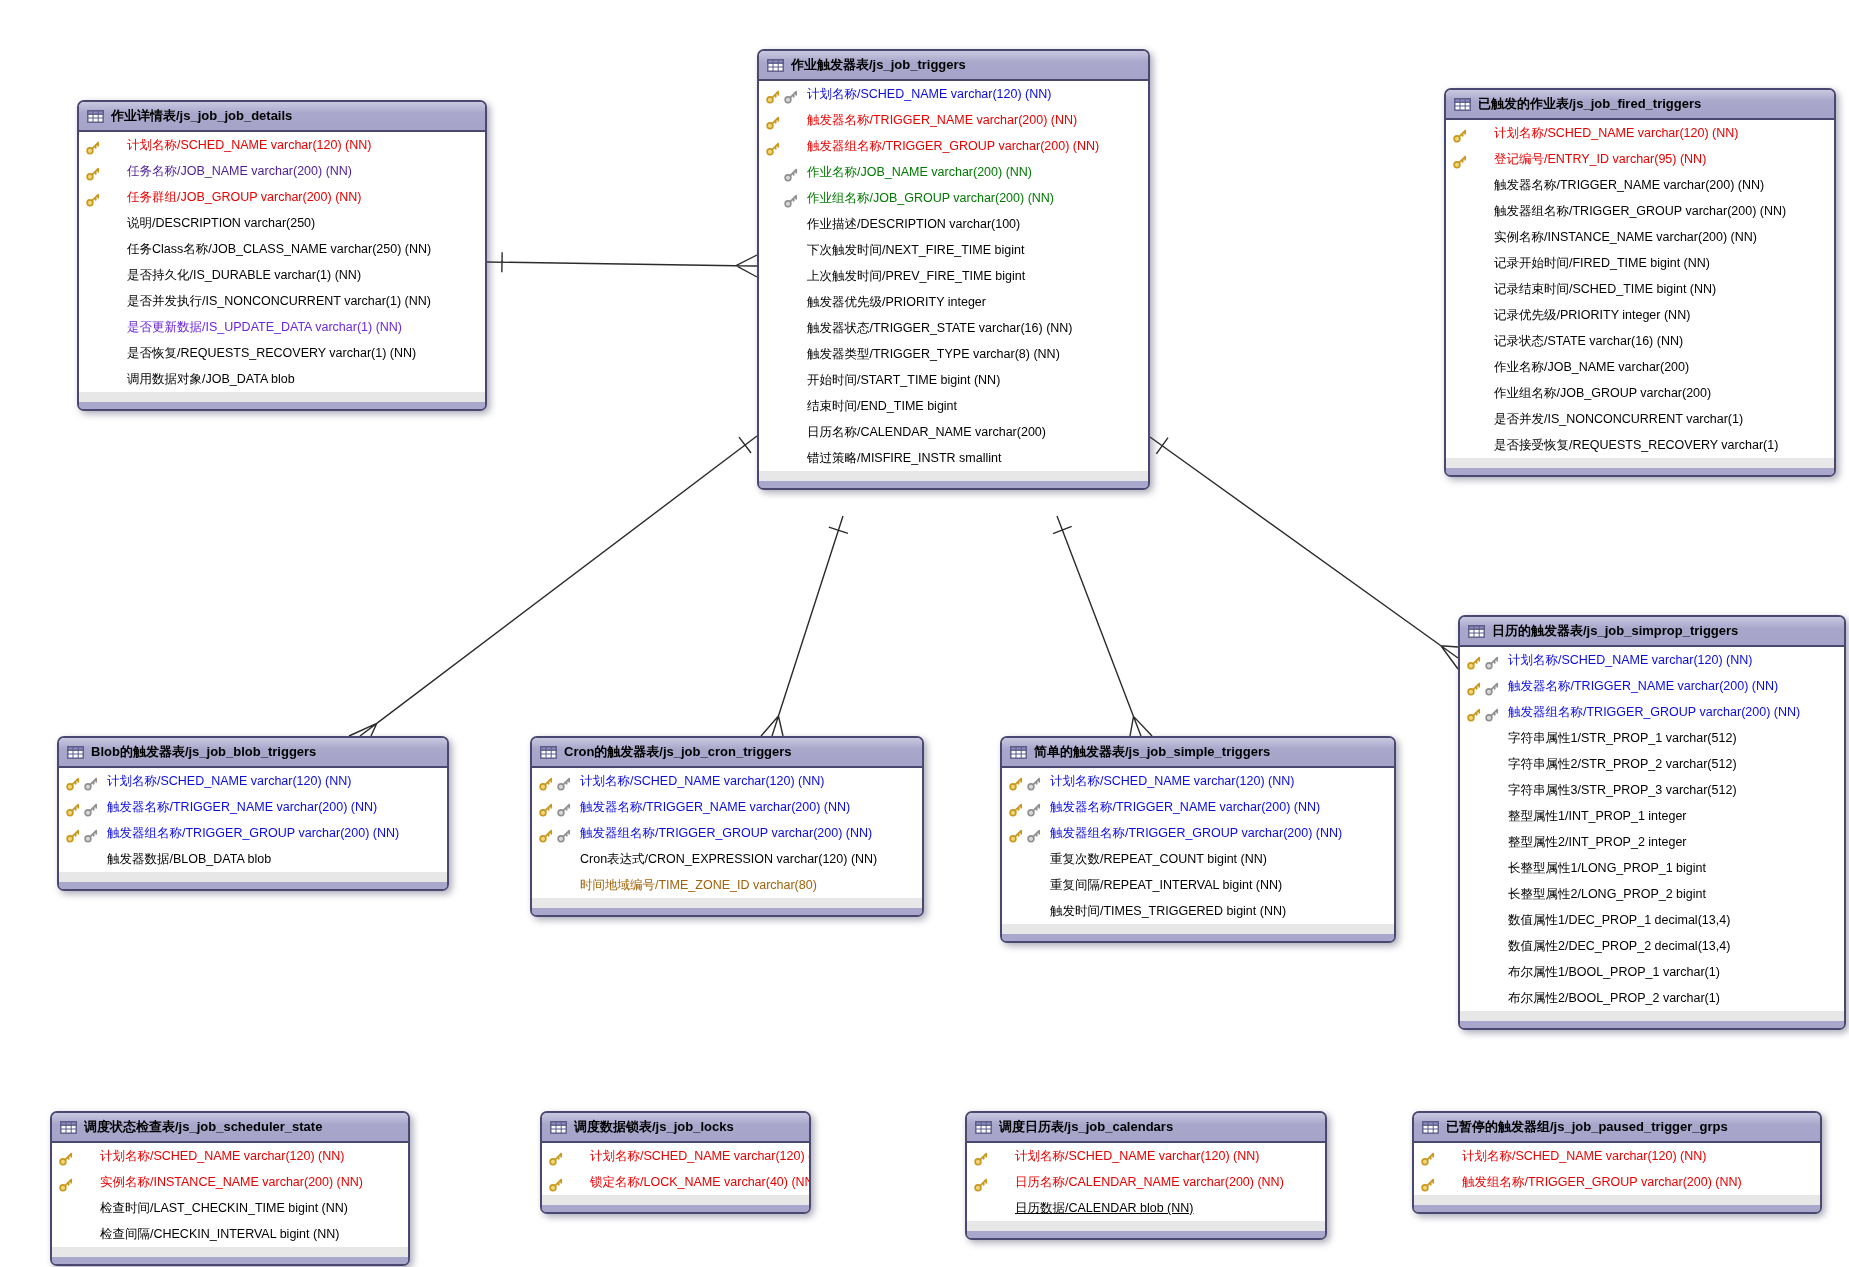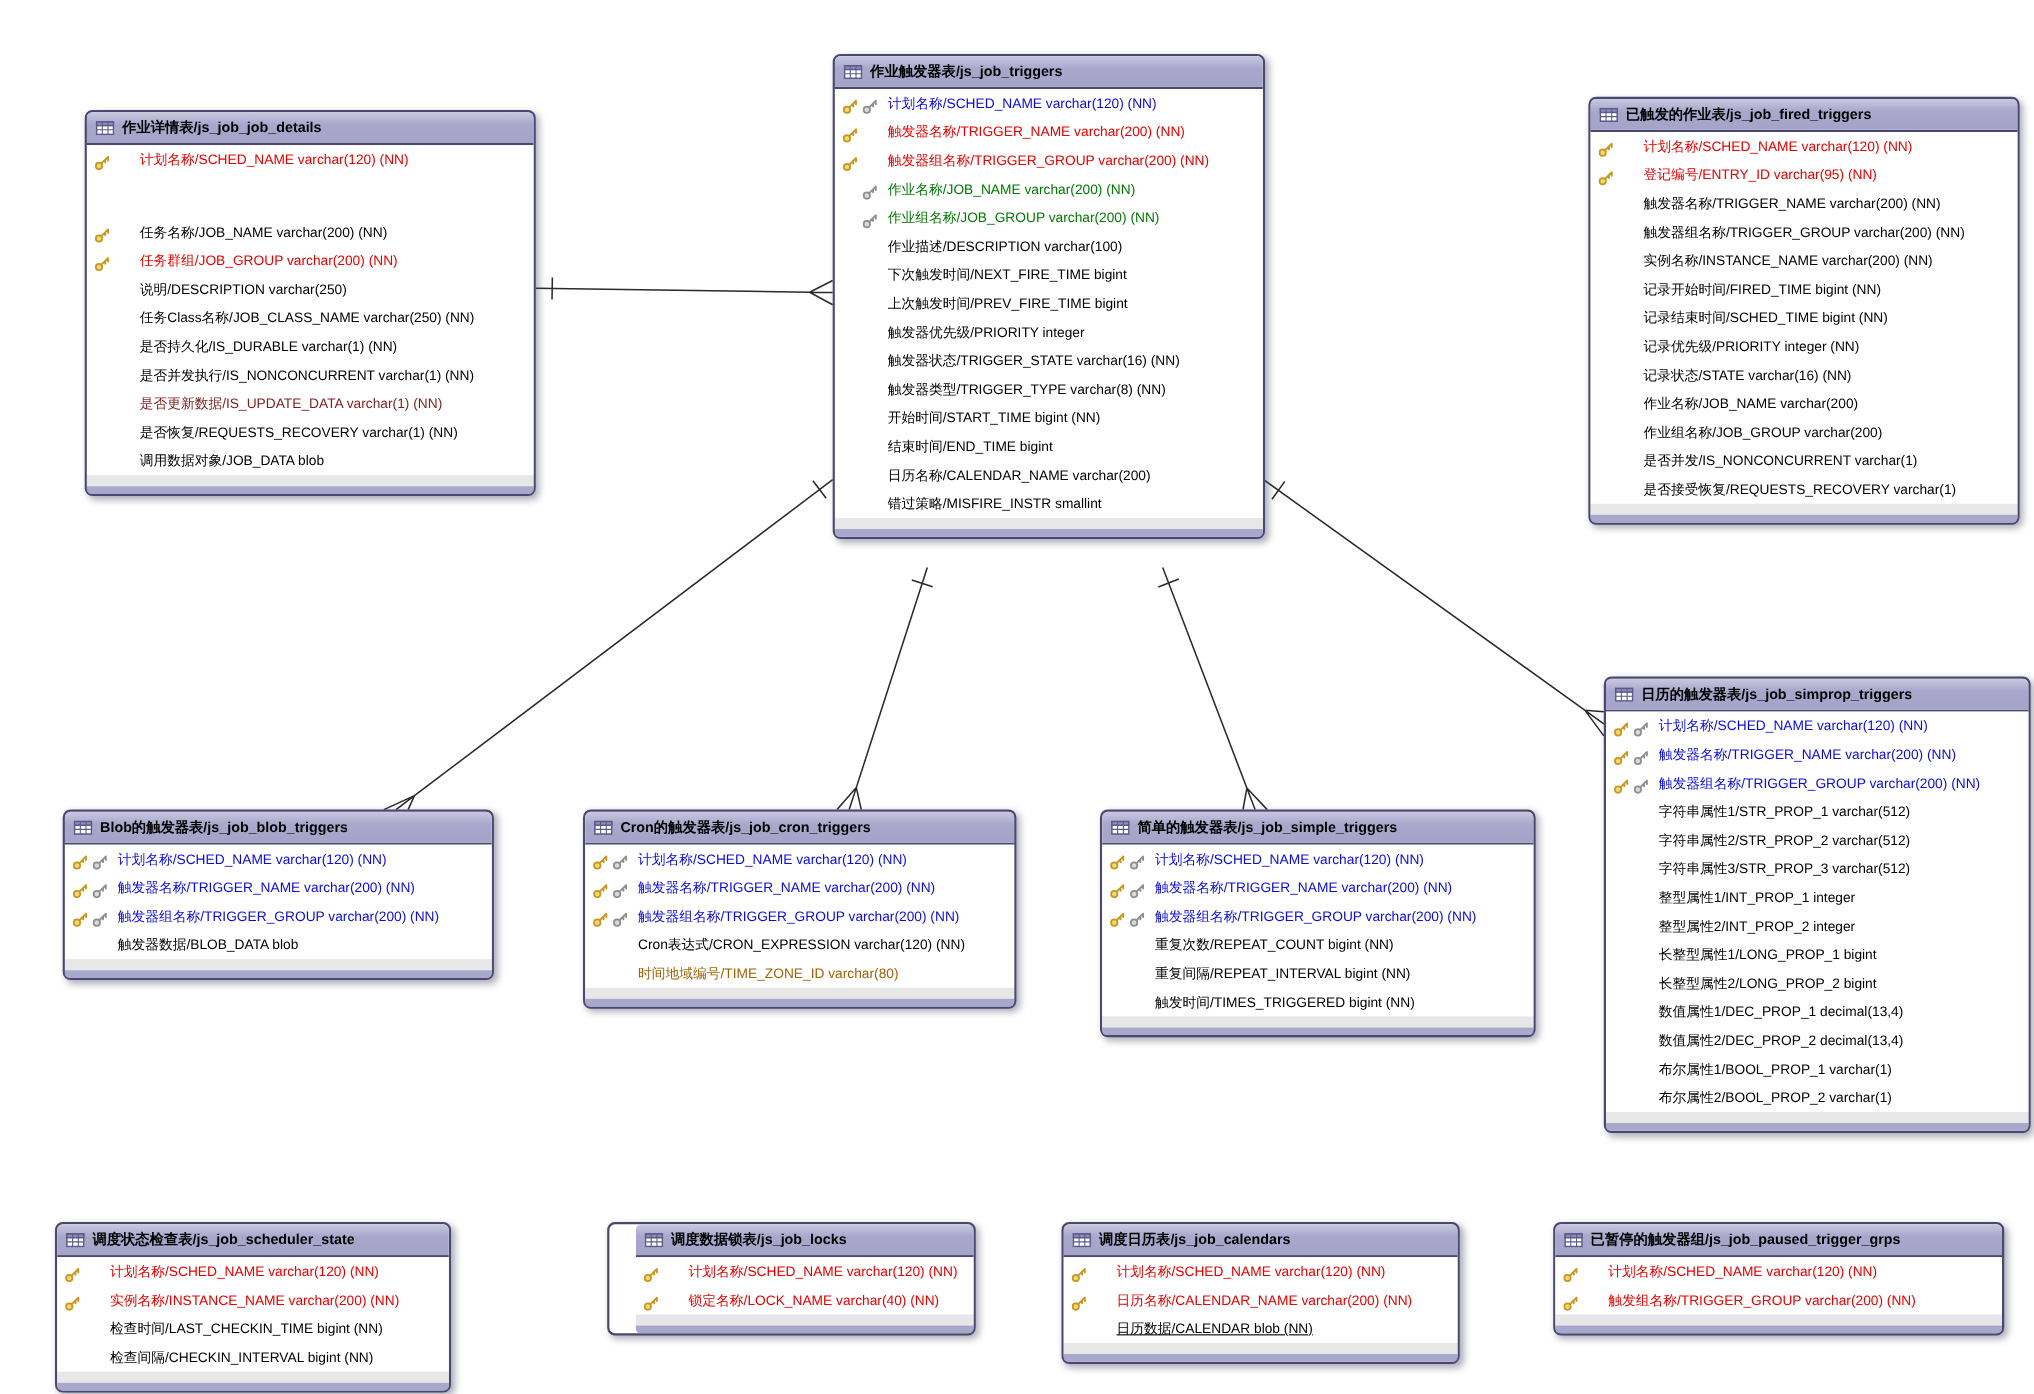--- a/index.html
+++ b/index.html
@@ -59,33 +59,33 @@
             <path d="M6 1 V12.4 M11.2 1 V12.4 M1 8 H16" stroke="#5c5b8a" stroke-width="1"></path>
           </svg>
         </span>
         <span class="ttl">作业详情表/js_job_job_details</span>
       </div>
       <div class="rows">
         <div class="row" style="color: rgb(230, 0, 0);"><span class="k1"><svg width="14" height="14" viewBox="0 0 14 14">
               <circle cx="4" cy="9.8" r="2.9" fill="#f0d77a" stroke="#c9971c" stroke-width="1.6"></circle>
               <path d="M6.2 7.6 L12.2 1.6 M12.2 1.6 L12.2 4.8 M9.7 4.1 L9.7 6.8" fill="none" stroke="#c9971c" stroke-width="1.7" stroke-linecap="round"></path>
             </svg></span><span>计划名称/SCHED_NAME varchar(120) (NN)</span></div>
-        <div class="row" style="color: #000000; margin-top: 40px;"><span class="k1"><svg width="14" height="14" viewBox="0 0 14 14">
+        <div class="row" style="color: #4c1d95;"><span class="k1"><svg width="14" height="14" viewBox="0 0 14 14">
               <circle cx="4" cy="9.8" r="2.9" fill="#f0d77a" stroke="#c9971c" stroke-width="1.6"></circle>
               <path d="M6.2 7.6 L12.2 1.6 M12.2 1.6 L12.2 4.8 M9.7 4.1 L9.7 6.8" fill="none" stroke="#c9971c" stroke-width="1.7" stroke-linecap="round"></path>
             </svg></span><span>任务名称/JOB_NAME varchar(200) (NN)</span></div>
         <div class="row" style="color: rgb(230, 0, 0);"><span class="k1"><svg width="14" height="14" viewBox="0 0 14 14">
               <circle cx="4" cy="9.8" r="2.9" fill="#f0d77a" stroke="#c9971c" stroke-width="1.6"></circle>
               <path d="M6.2 7.6 L12.2 1.6 M12.2 1.6 L12.2 4.8 M9.7 4.1 L9.7 6.8" fill="none" stroke="#c9971c" stroke-width="1.7" stroke-linecap="round"></path>
             </svg></span><span>任务群组/JOB_GROUP varchar(200) (NN)</span></div>
         <div class="row" style="color: rgb(0, 0, 0);"><span>说明/DESCRIPTION varchar(250)</span></div>
         <div class="row" style="color: rgb(0, 0, 0);"><span>任务Class名称/JOB_CLASS_NAME varchar(250) (NN)</span></div>
         <div class="row" style="color: rgb(0, 0, 0);"><span>是否持久化/IS_DURABLE varchar(1) (NN)</span></div>
         <div class="row" style="color: rgb(0, 0, 0);"><span>是否并发执行/IS_NONCONCURRENT varchar(1) (NN)</span></div>
-        <div class="row" style="color: #7f1d1d;"><span>是否更新数据/IS_UPDATE_DATA varchar(1) (NN)</span></div>
+        <div class="row" style="color: #6d28d9;"><span>是否更新数据/IS_UPDATE_DATA varchar(1) (NN)</span></div>
         <div class="row" style="color: rgb(0, 0, 0);"><span>是否恢复/REQUESTS_RECOVERY varchar(1) (NN)</span></div>
         <div class="row" style="color: rgb(0, 0, 0);"><span>调用数据对象/JOB_DATA blob</span></div>
       </div>
       <div class="ftr"></div>
       <div class="btm"></div>
     </div>
     <div class="tbl" style="left: 757px; top: 49px; width: 393px;">
       <div class="hdr">
         <span style="display: inline-flex;">
           <svg width="17" height="13" viewBox="0 0 17 13">
@@ -353,21 +353,21 @@
         <div class="row" style="color: rgb(230, 0, 0);"><span class="k1"><svg width="14" height="14" viewBox="0 0 14 14">
               <circle cx="4" cy="9.8" r="2.9" fill="#f0d77a" stroke="#c9971c" stroke-width="1.6"></circle>
               <path d="M6.2 7.6 L12.2 1.6 M12.2 1.6 L12.2 4.8 M9.7 4.1 L9.7 6.8" fill="none" stroke="#c9971c" stroke-width="1.7" stroke-linecap="round"></path>
             </svg></span><span>实例名称/INSTANCE_NAME varchar(200) (NN)</span></div>
         <div class="row" style="color: #000000;"><span>检查时间/LAST_CHECKIN_TIME bigint (NN)</span></div>
         <div class="row" style="color: rgb(0, 0, 0);"><span>检查间隔/CHECKIN_INTERVAL bigint (NN)</span></div>
       </div>
       <div class="ftr"></div>
       <div class="btm"></div>
     </div>
-    <div class="tbl" style="left: 552px; top: 1111px; width: 335px; padding-left: 24px;">
+    <div class="tbl" style="left: 540px; top: 1111px; width: 271px;">
       <div class="hdr">
         <span style="display: inline-flex;">
           <svg width="17" height="13" viewBox="0 0 17 13">
             <rect x="0.8" y="0.8" width="15.4" height="11.4" fill="#ffffff" stroke="#5c5b8a" stroke-width="1.4"></rect>
             <rect x="0.8" y="0.8" width="15.4" height="3.4" fill="#8d8cba" stroke="#5c5b8a" stroke-width="1.4"></rect>
             <path d="M6 1 V12.4 M11.2 1 V12.4 M1 8 H16" stroke="#5c5b8a" stroke-width="1"></path>
           </svg>
         </span>
         <span class="ttl">调度数据锁表/js_job_locks</span>
       </div>

